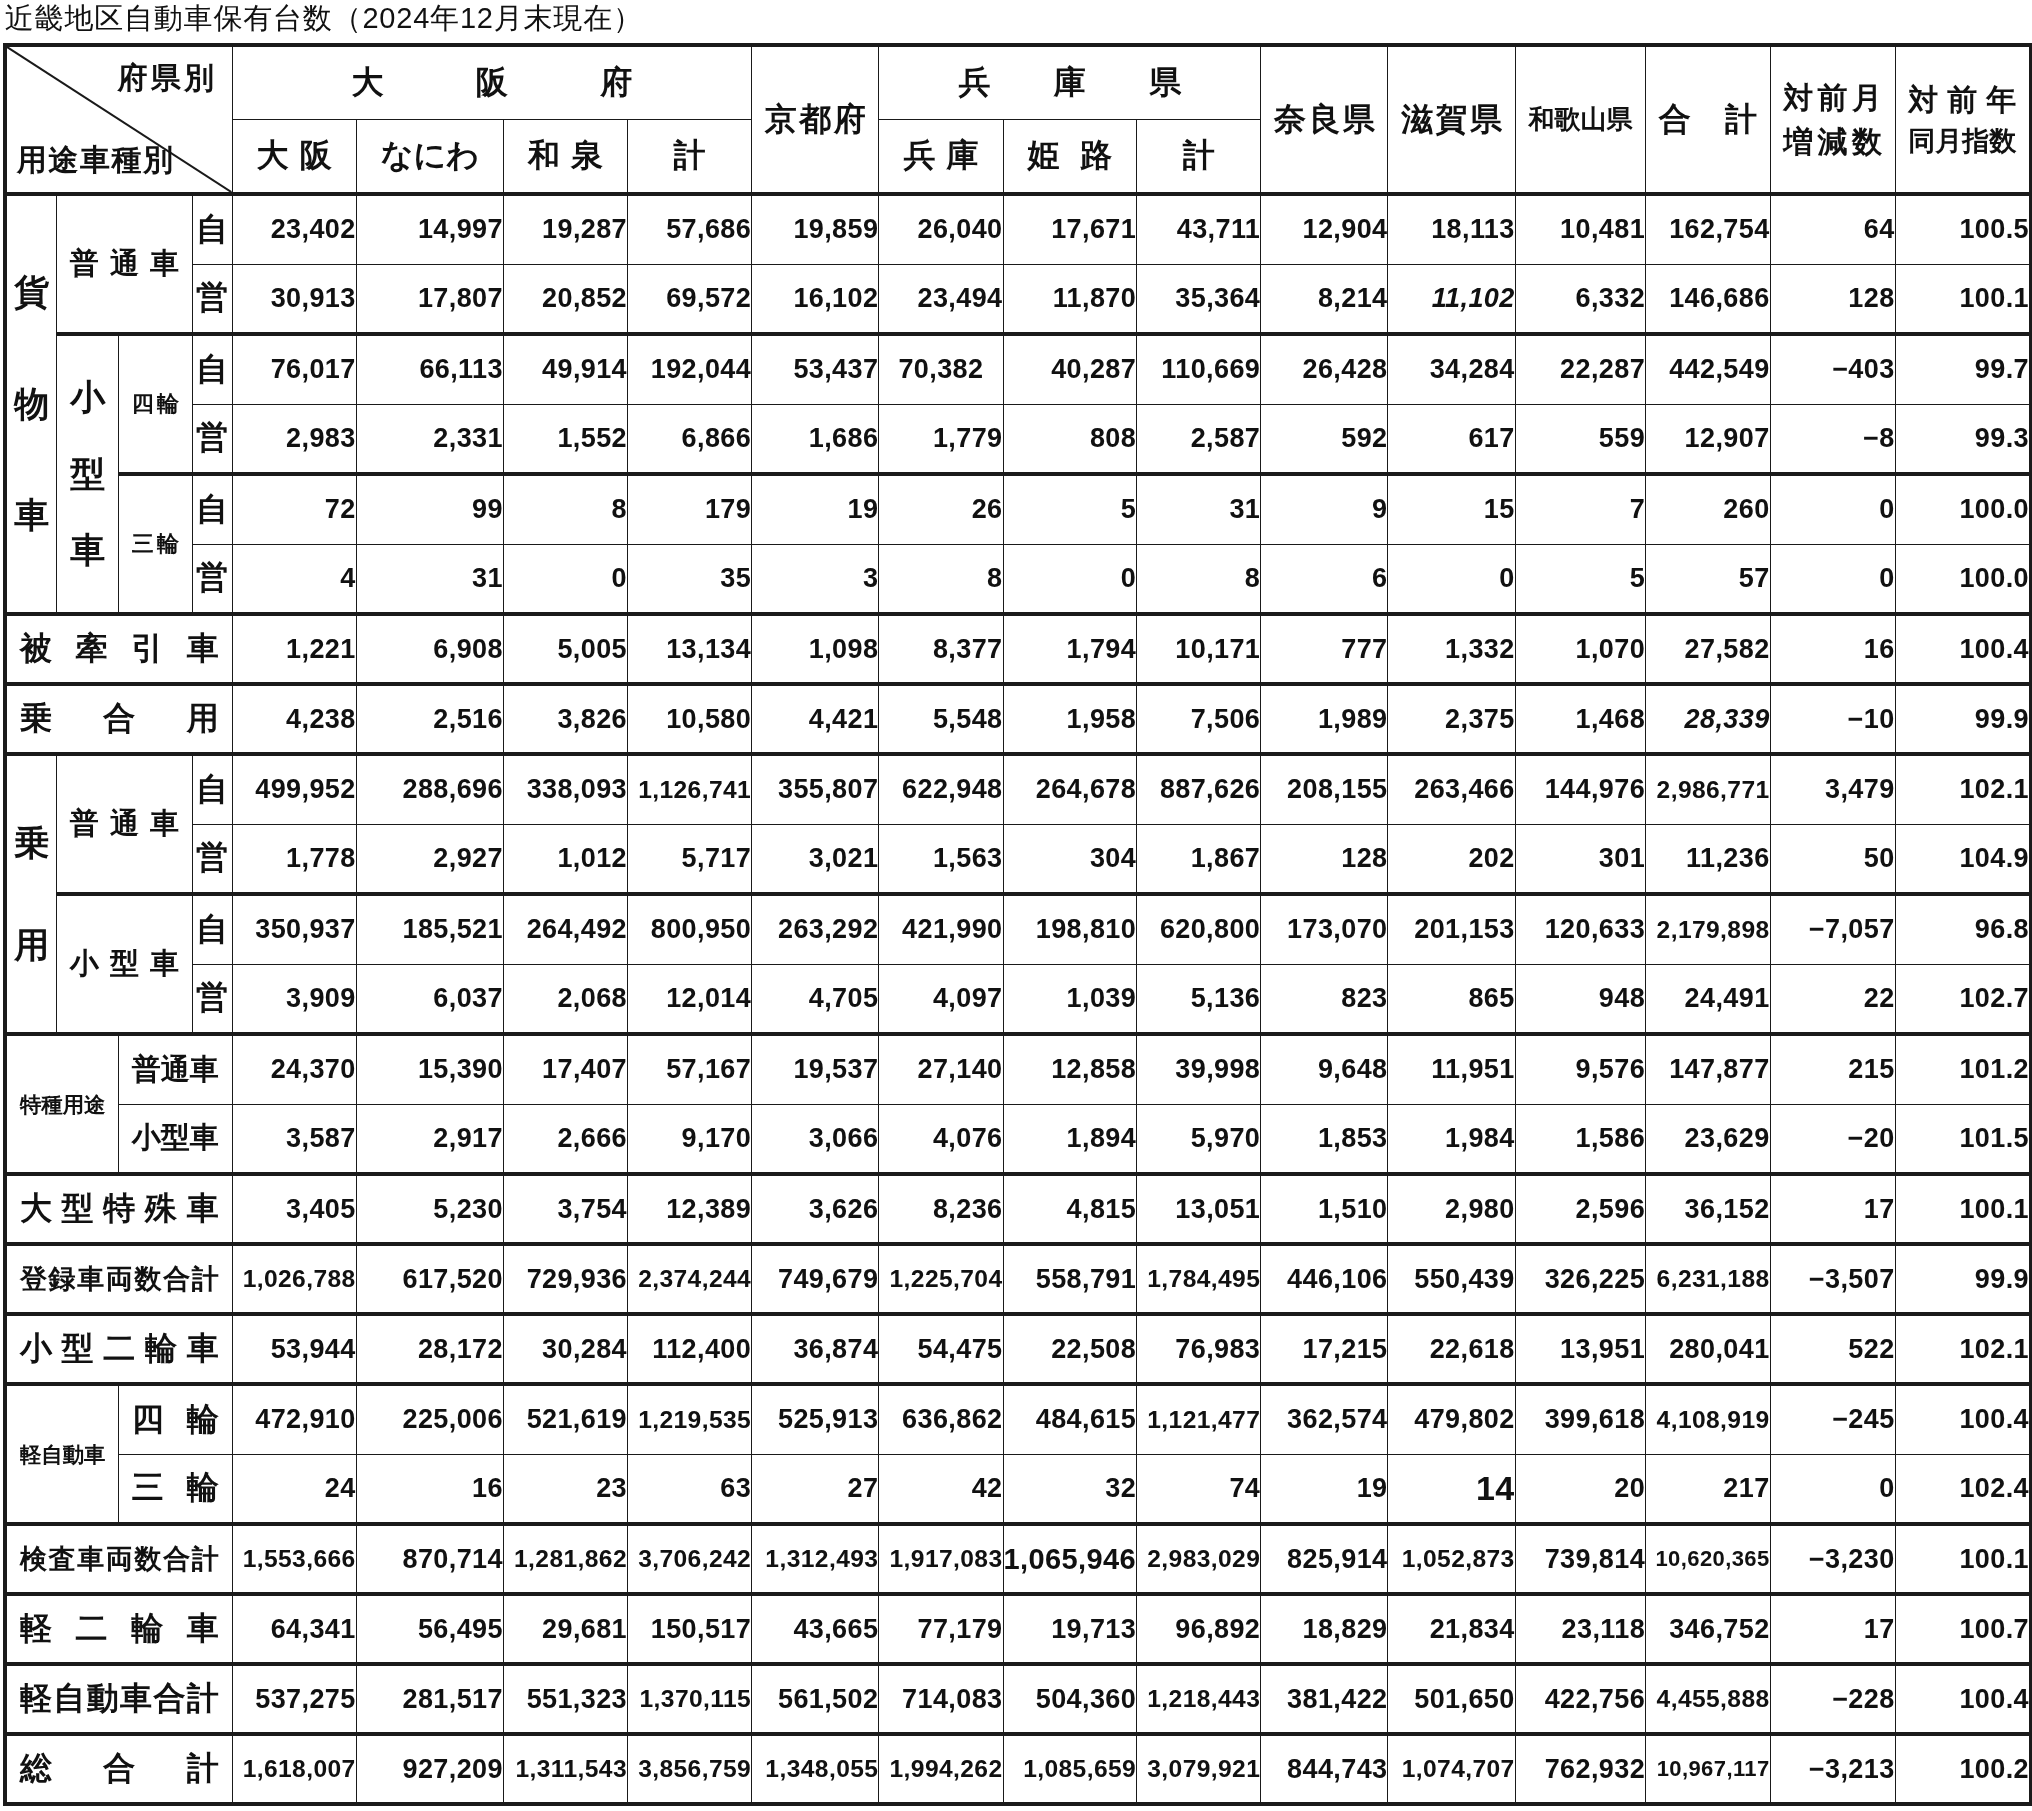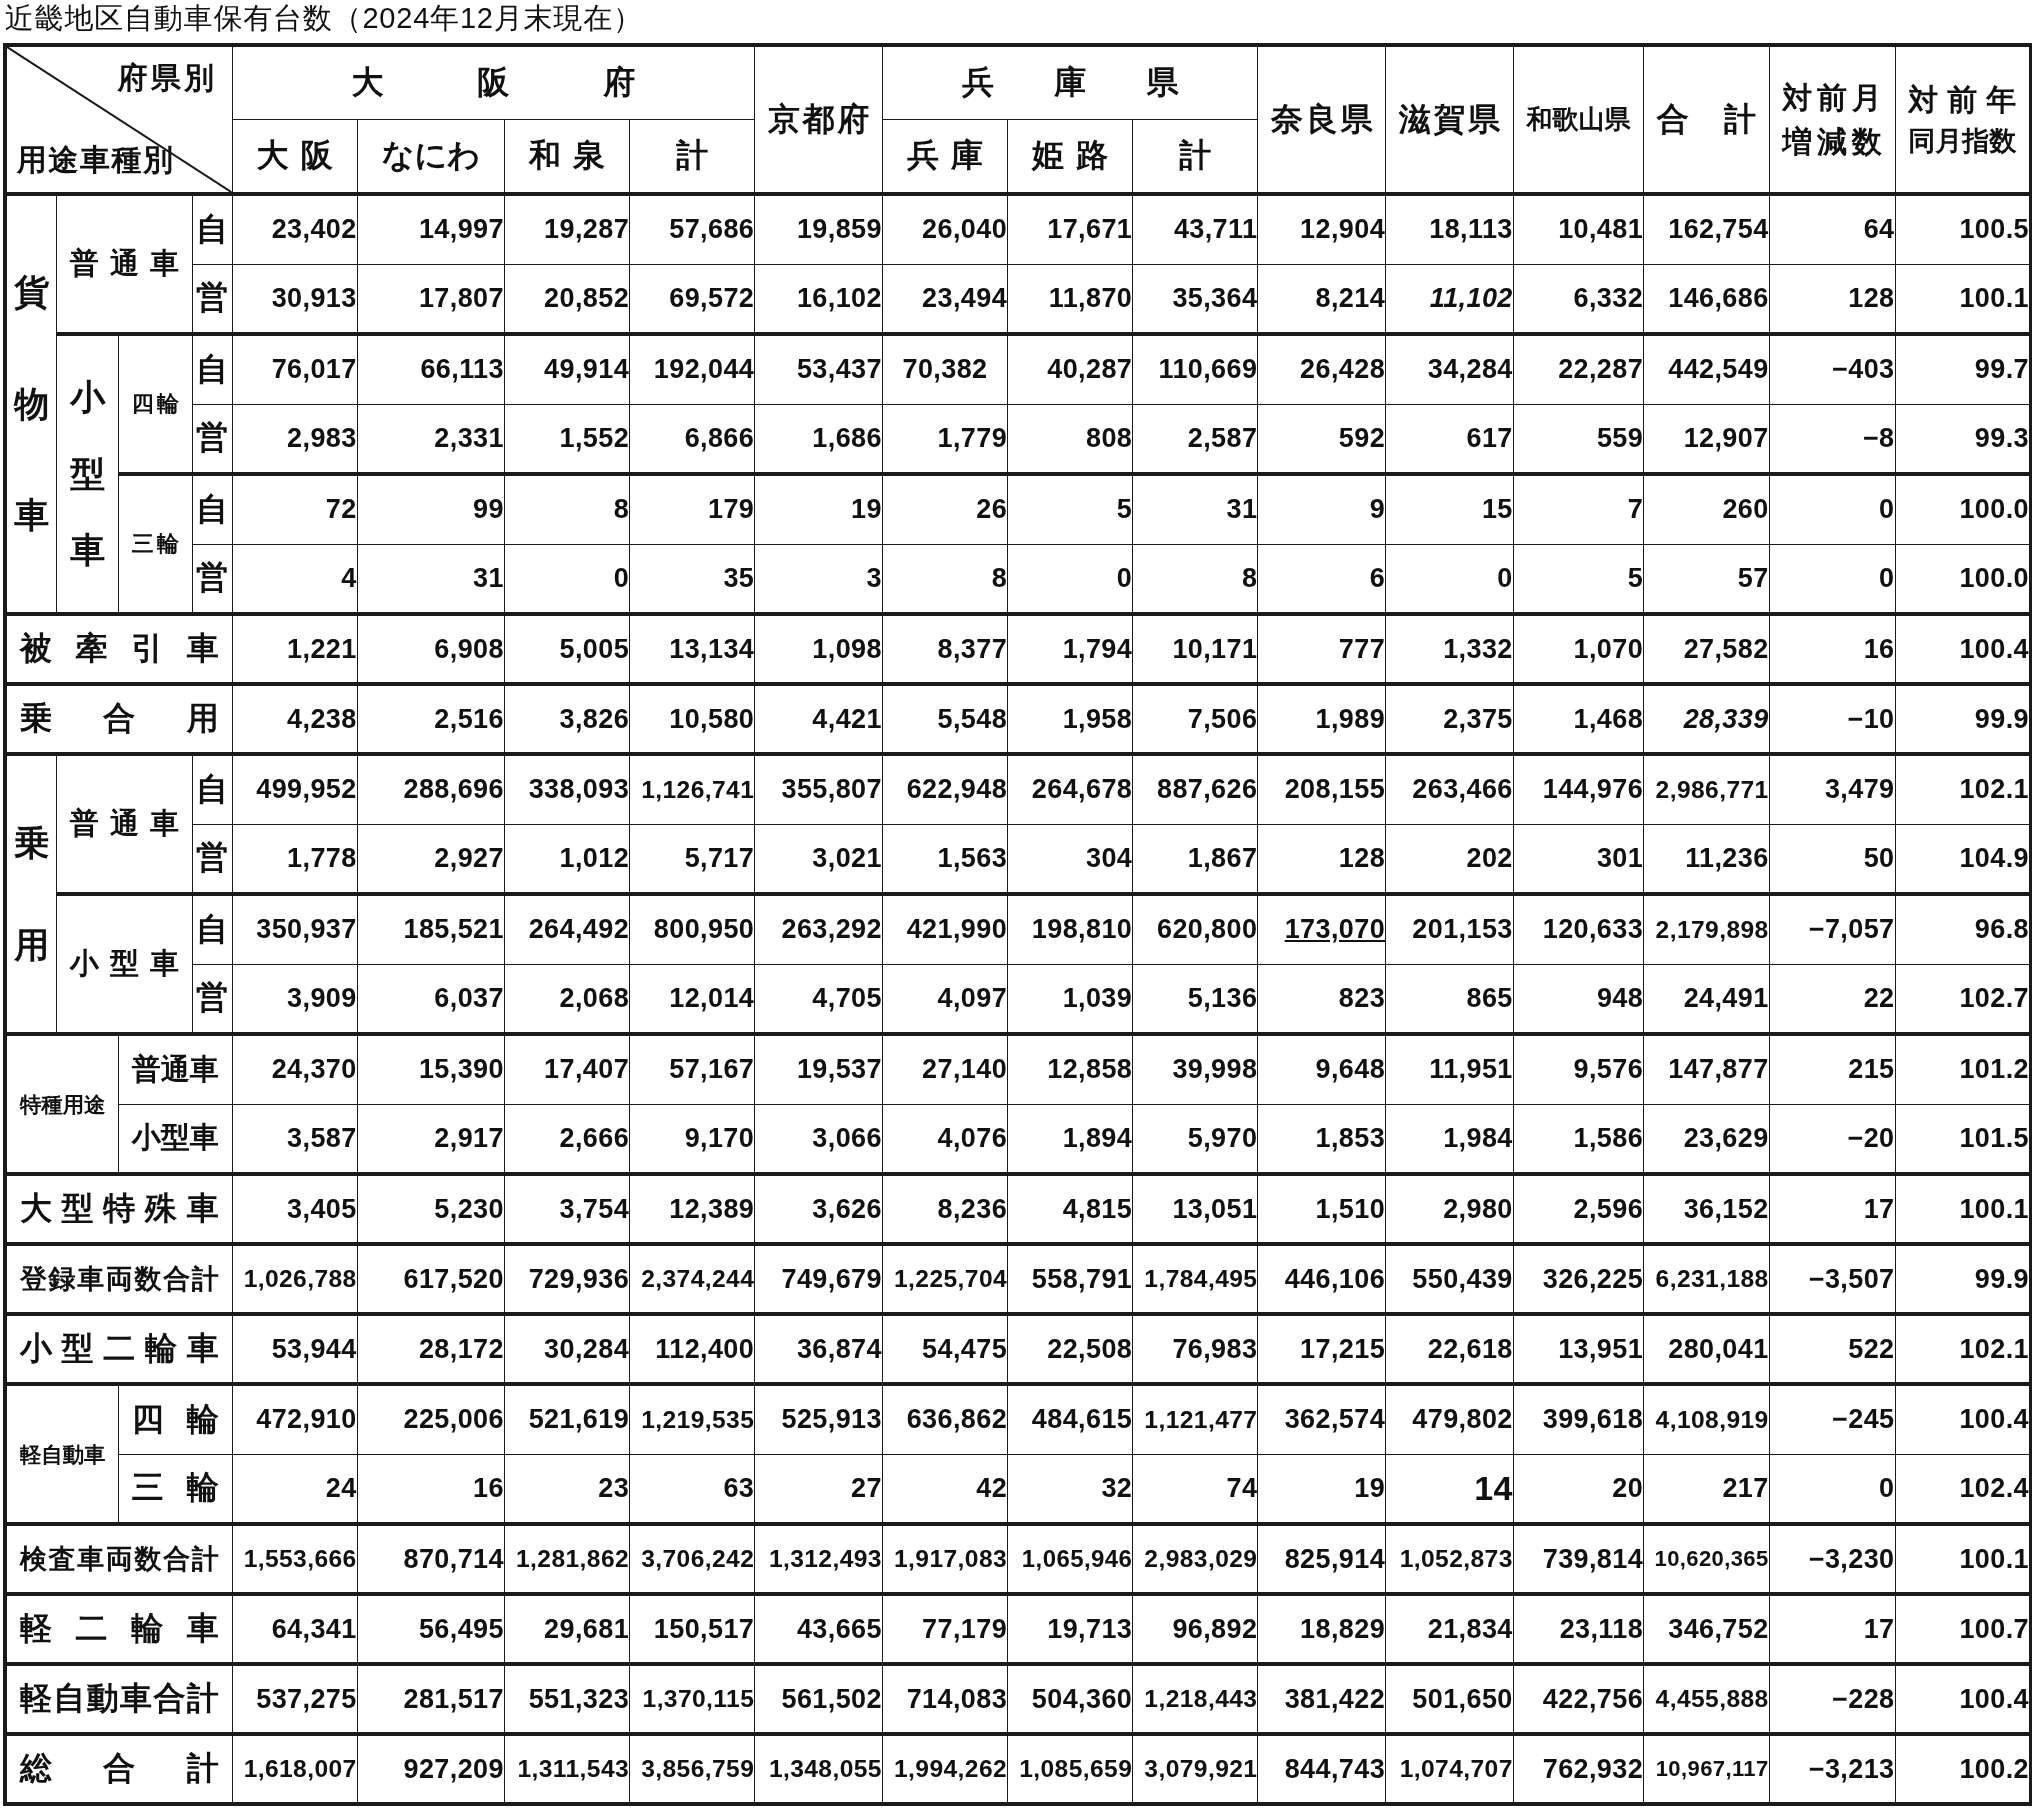--- a/index.html
+++ b/index.html
@@ -501,21 +501,21 @@
             </div>
           </th>
           <td class="num" style="font-size: 27px;">350,937</td>
           <td class="num" style="font-size: 27px;">185,521</td>
           <td class="num" style="font-size: 27px;">264,492</td>
           <td class="num" style="font-size: 27px;">800,950</td>
           <td class="num" style="font-size: 27px;">263,292</td>
           <td class="num" style="font-size: 27px;">421,990</td>
           <td class="num" style="font-size: 27px;">198,810</td>
           <td class="num" style="font-size: 27px;">620,800</td>
-          <td class="num" style="font-size: 27px; text-decoration: underline;">173,070</td>
+          <td class="num" style="font-size: 27px;">173,070</td>
           <td class="num" style="font-size: 27px;">201,153</td>
           <td class="num" style="font-size: 27px;">120,633</td>
           <td class="num" style="font-size: 24.6px;">2,179,898</td>
           <td class="num" style="font-size: 27px;">−7,057</td>
           <td class="num" style="font-size: 27px;">96.8</td>
         </tr>
         <tr style="height: 70px;">
           <th class="lab" style="font-size: 32px;">
             <div class="hbox center" style="padding: 0px;">
               <span>営</span>
@@ -730,21 +730,21 @@
               <span>合</span>
               <span>計</span>
             </div>
           </th>
           <td class="num" style="font-size: 24.6px;">1,553,666</td>
           <td class="num" style="font-size: 27px;">870,714</td>
           <td class="num" style="font-size: 24.6px;">1,281,862</td>
           <td class="num" style="font-size: 24.6px;">3,706,242</td>
           <td class="num" style="font-size: 24.6px;">1,312,493</td>
           <td class="num" style="font-size: 24.6px;">1,917,083</td>
-          <td class="num" style="font-size: 24px;">1,065,946</td>
+          <td class="num" style="font-size: 29px;">1,065,946</td>
           <td class="num" style="font-size: 24.6px;">2,983,029</td>
           <td class="num" style="font-size: 27px;">825,914</td>
           <td class="num" style="font-size: 24.6px;">1,052,873</td>
           <td class="num" style="font-size: 27px;">739,814</td>
           <td class="num" style="font-size: 22px;">10,620,365</td>
           <td class="num" style="font-size: 27px;">−3,230</td>
           <td class="num" style="font-size: 27px;">100.1</td>
         </tr>
         <tr class="tk" style="height: 70px;">
           <th class="lab" colspan="4" style="font-size: 32px;">

